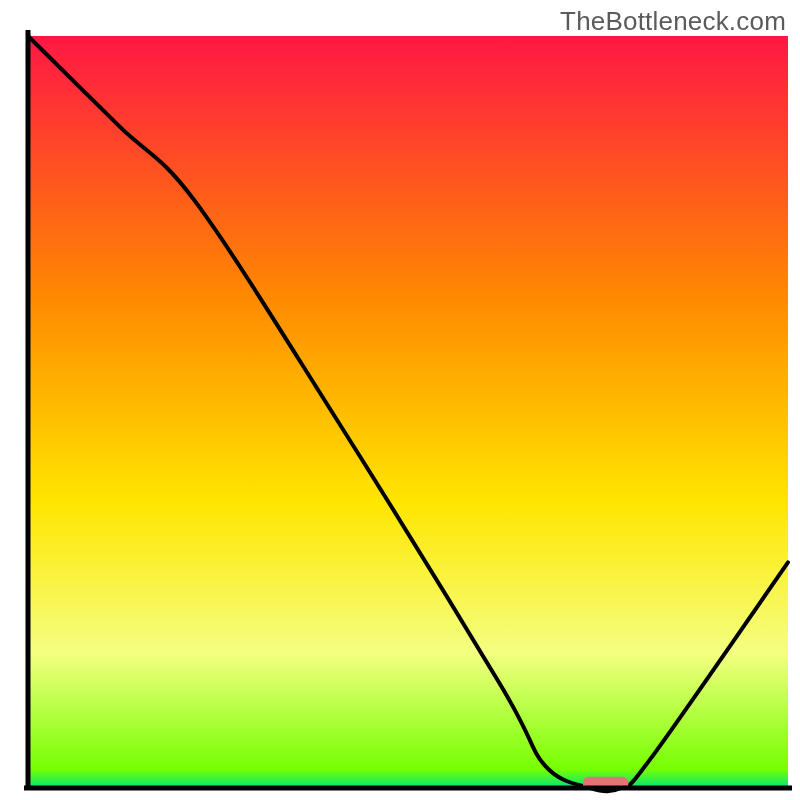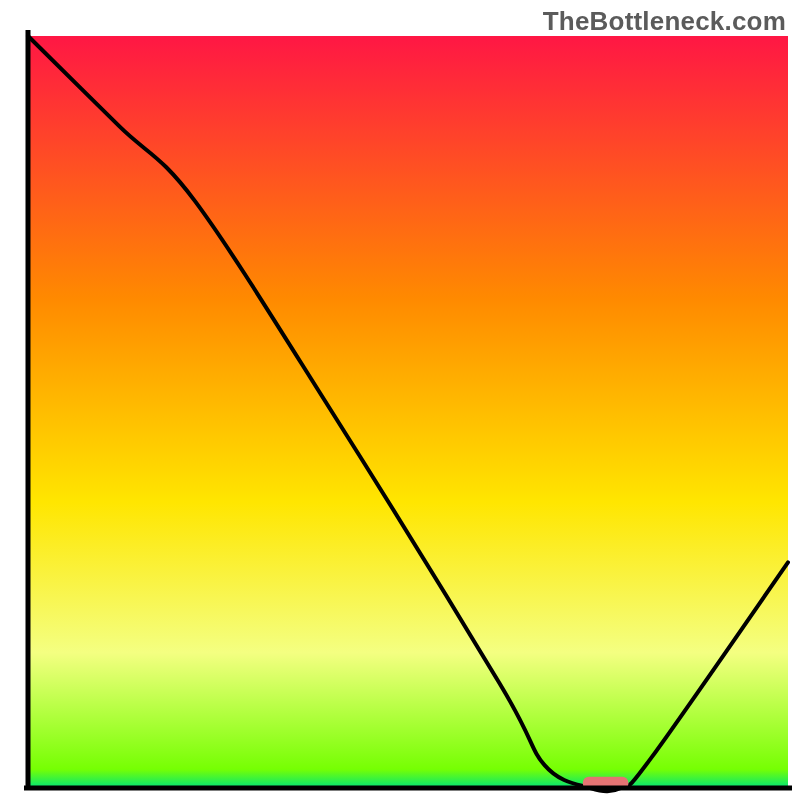--- a/index.html
+++ b/index.html
@@ -15,21 +15,21 @@
     position: relative;
     width: 800px;
     height: 800px;
     box-sizing: border-box;
   }
   .watermark {
     position: absolute;
     top: 6px;
     right: 14px;
     font-size: 26px;
-    font-weight: 700;
+    font-weight: 400;
     color: #5b5b5b;
     letter-spacing: 0.2px;
     z-index: 10;
     text-align: center;
   }
   svg.plot {
     position: absolute;
     left: 0;
     top: 0;
   }

